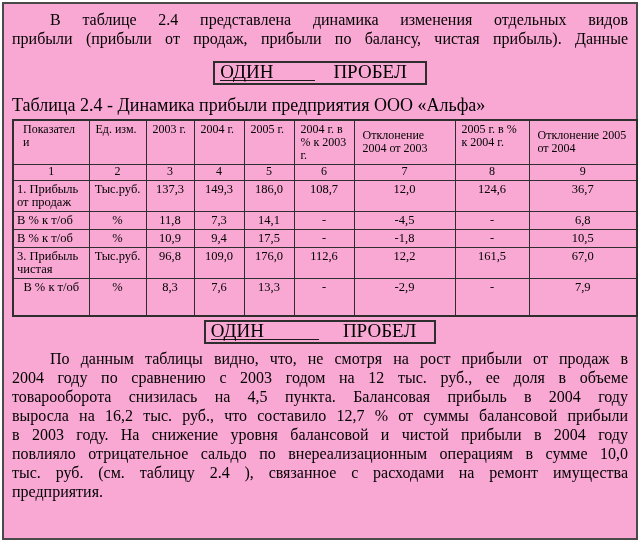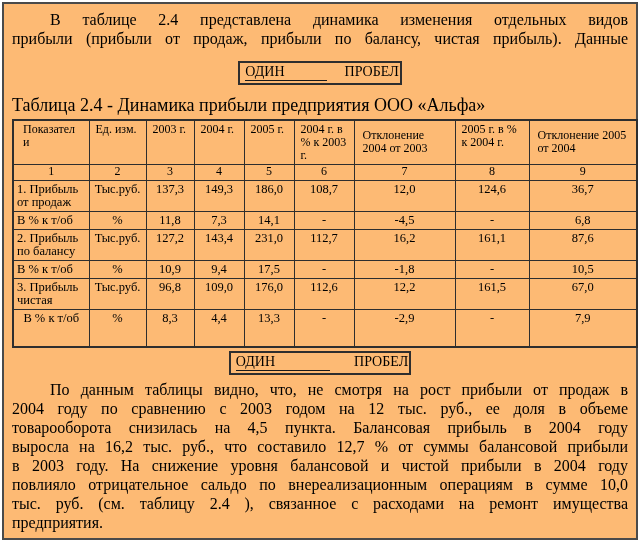--- a/index.html
+++ b/index.html
@@ -9,36 +9,36 @@
     font-family: "Liberation Serif", "DejaVu Serif", serif;
     color: #000;
     overflow: hidden;
   }
   .page {
     position: absolute;
     left: 2px; top: 2px;
     width: 636px; height: 538px;
     border: 2px solid #4a4a4a;
     padding: 6px 8px 0 8px;
-    background: #fdba74;
+    background: #f9a8d4;
   }
   
   .para { font-size: 16px; line-height: 19px; }
   .para .line { text-align: justify; text-align-last: justify; white-space: normal; }
   .para .line.first { text-indent: 38px; }
   .para .line.last { text-align-last: left; }
   
   .odin-wrap { text-align: center; }
   .odin-wrap.one { margin-top: 13px; }
   .odin-wrap.two { margin-top: 3px; }
   .odin-box {
     display: inline-block;
     border: 2px solid #2e2e2e;
-    padding: 0 1px 2px 5px;
-    font-size: 14px;
+    padding: 0 18px 2px 5px;
+    font-size: 19px;
     line-height: 17px;
     white-space: nowrap;
   }
   .odin-u { border-bottom: 1px solid #1a1a1a; display: inline-block; }
   .odin-gap1 { display: inline-block; width: 42px; }
   .odin-wrap.two .odin-gap1 { width: 55px; }
   .odin-gap2 { display: inline-block; width: 18px; }
   .odin-wrap.two .odin-gap2 { width: 24px; }
   
   .caption { font-size: 18px; margin: 10px 0 3px 0; }
@@ -137,31 +137,20 @@
       <td class="lbl">В % к т/об</td>
       <td class="c">%</td>
       <td class="c">11,8</td>
       <td class="c">7,3</td>
       <td class="c">14,1</td>
       <td class="c">-</td>
       <td class="c">-4,5</td>
       <td class="c">-</td>
       <td class="c">6,8</td>
     </tr>
-    <tr class="h30">
-      <td class="lbl">2. Прибыль по балансу</td>
-      <td class="c">Тыс.руб.</td>
-      <td class="c">127,2</td>
-      <td class="c">143,4</td>
-      <td class="c">231,0</td>
-      <td class="c">112,7</td>
-      <td class="c">16,2</td>
-      <td class="c">161,1</td>
-      <td class="c">87,6</td>
-    </tr>
     <tr class="h18">
       <td class="lbl">В % к т/об</td>
       <td class="c">%</td>
       <td class="c">10,9</td>
       <td class="c">9,4</td>
       <td class="c">17,5</td>
       <td class="c">-</td>
       <td class="c">-1,8</td>
       <td class="c">-</td>
       <td class="c">10,5</td>
@@ -174,21 +163,21 @@
       <td class="c">176,0</td>
       <td class="c">112,6</td>
       <td class="c">12,2</td>
       <td class="c">161,5</td>
       <td class="c">67,0</td>
     </tr>
     <tr class="h36">
       <td class="big">В % к т/об</td>
       <td class="c">%</td>
       <td class="c">8,3</td>
-      <td class="c">4,4</td>
+      <td class="c">7,6</td>
       <td class="c">13,3</td>
       <td class="c">-</td>
       <td class="c">-2,9</td>
       <td class="c">-</td>
       <td class="c">7,9</td>
     </tr>
   </tbody>
     </table>
 
   <div class="odin-wrap two">

